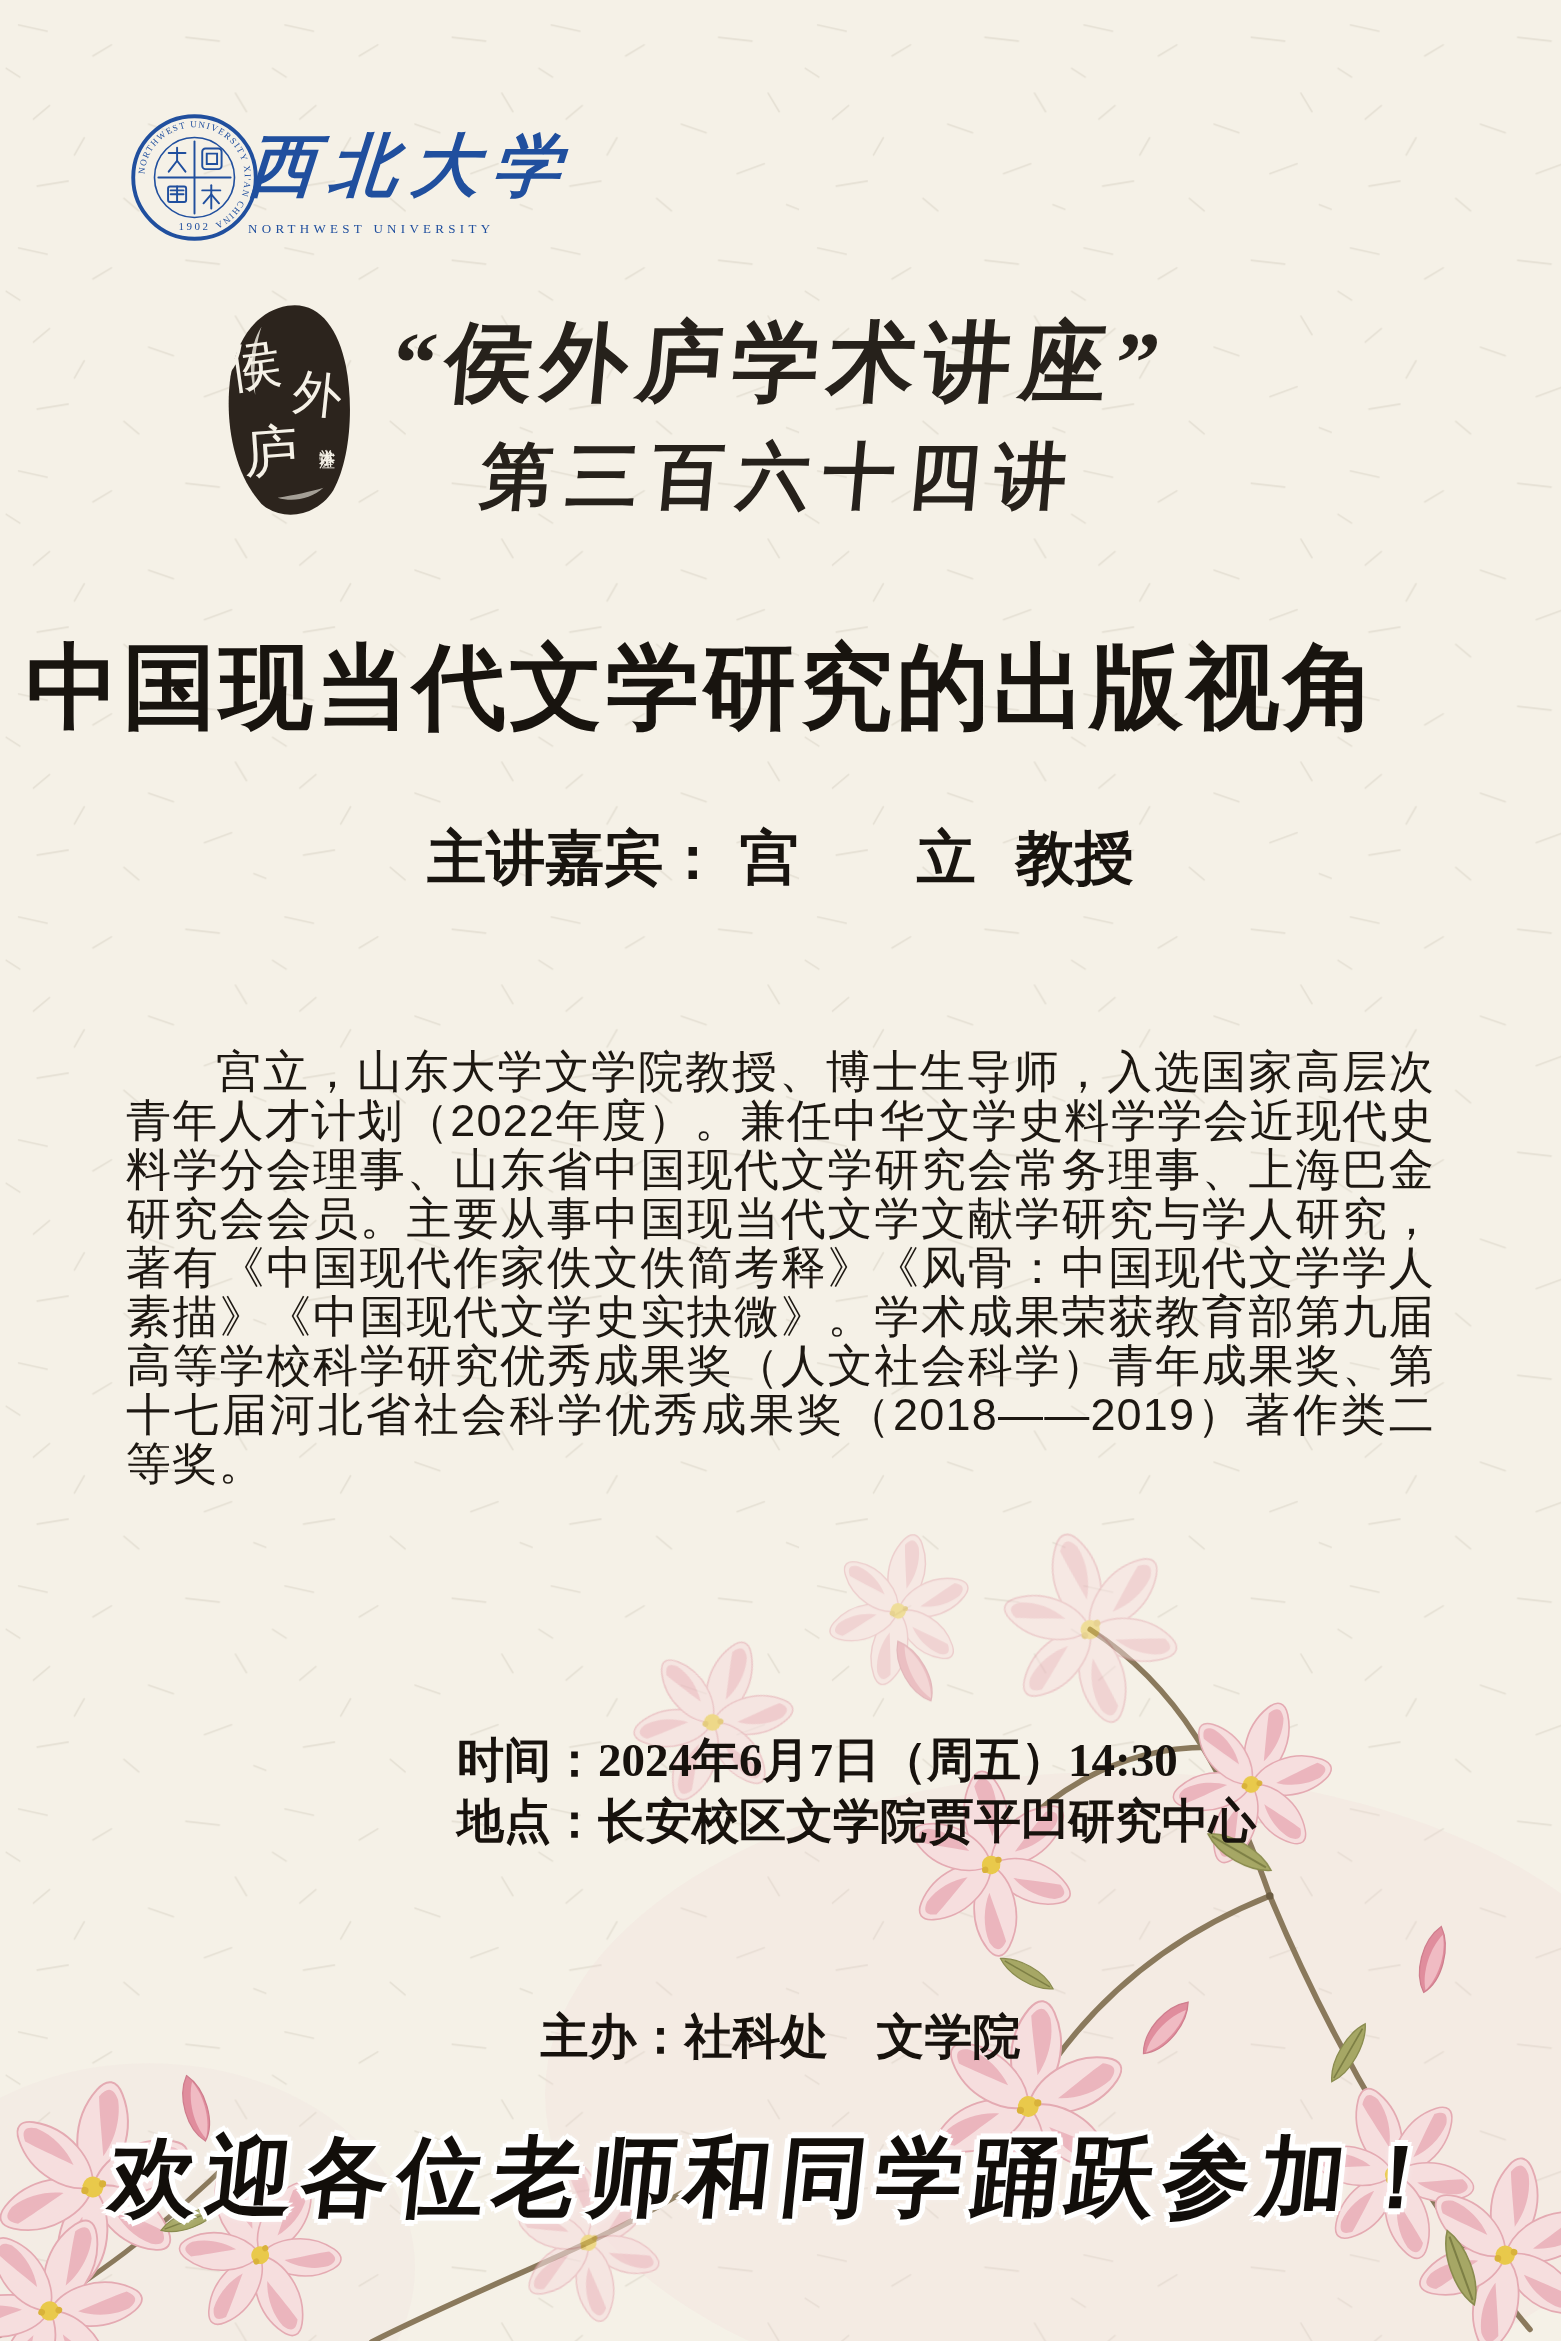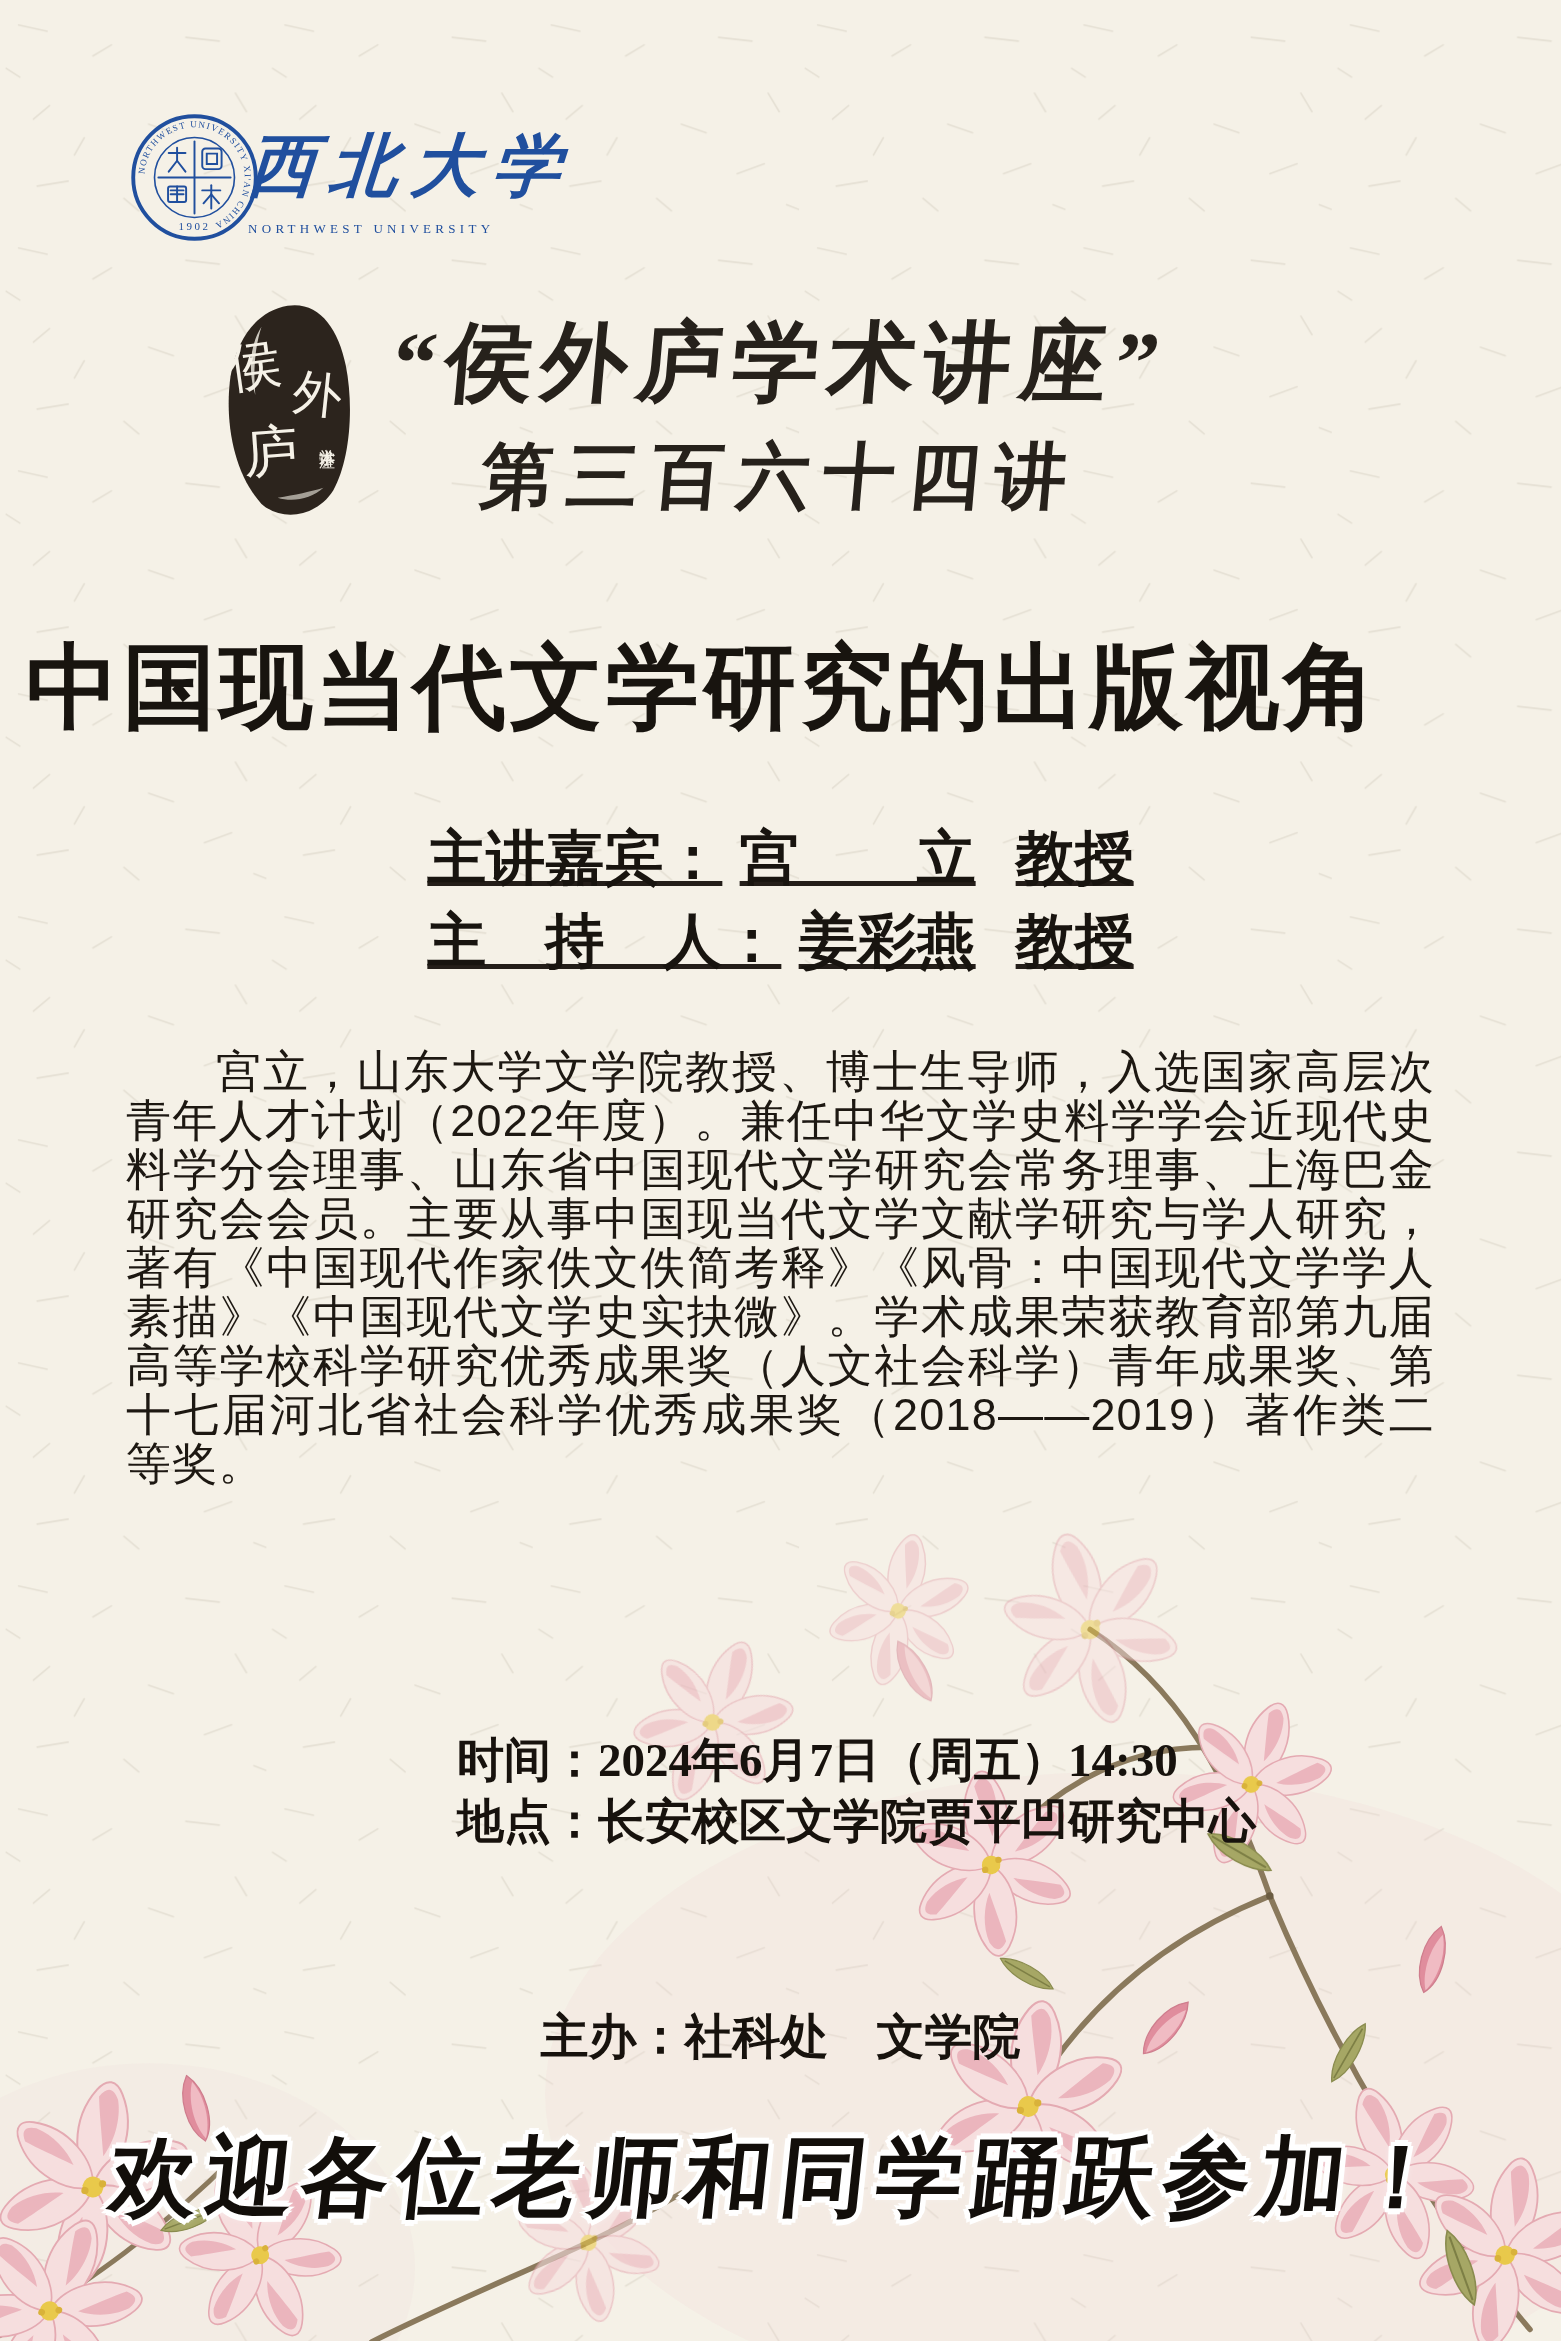--- a/index.html
+++ b/index.html
@@ -22,21 +22,21 @@
   .ink-seal{position:absolute;left:218px;top:302px;width:144px;height:218px;}
   .series{position:absolute;left:0;top:309px;width:1561px;text-align:center;}
   .series-line1{font-size:87px;font-weight:bold;letter-spacing:8.7px;transform:skewX(-5deg);color:#26211b;line-height:1.25;}
   .series-line2{margin-top:11px;font-size:72px;font-weight:bold;letter-spacing:13.6px;transform:skewX(-5deg);color:#26211b;}
 
   
   .main-title{position:absolute;left:0;top:625px;width:1406px;text-align:center;
     font-size:93px;font-weight:900;letter-spacing:3.7px;color:#18140f;white-space:nowrap;}
 
   
-  .guests{position:absolute;left:0;top:817px;width:1561px;text-align:center;font-weight:bold;text-decoration:underline;}
+  .guests{position:absolute;left:0;top:817px;width:1561px;text-align:center;font-weight:bold;}
   .guest-line{font-size:59px;line-height:83px;white-space:nowrap;color:#18140f;}
   .guest-name{margin-left:17.3px;}
   .guest-title{margin-left:40px;}
 
   
   .bio{position:absolute;left:126px;top:1047px;width:1309px;
     font-size:45px;line-height:49px;letter-spacing:1.2px;
     text-align:justify;text-indent:2em;color:#1d1812;
     font-family:"Liberation Sans","DejaVu Sans",sans-serif;}
 
@@ -206,23 +206,20 @@
       <div class="series-line1">“侯外庐学术讲座”</div>
       <div class="series-line2">第三百六十四讲</div>
     </div>
 
     <div class="main-title">中国现当代文学研究的出版视角</div>
 
     <div class="guests">
       <div class="guest-line">
         <span>主讲嘉宾：</span><span class="guest-name">宫　　立</span><span class="guest-title">教授</span>
       </div>
-      <div class="guest-line">
-        <span>主　持　人：</span><span class="guest-name">姜彩燕</span><span class="guest-title">教授</span>
-      </div>
     </div>
 
     <div class="bio">宫立，山东大学文学院教授、博士生导师，入选国家高层次青年人才计划（2022年度）。兼任中华文学史料学学会近现代史料学分会理事、山东省中国现代文学研究会常务理事、上海巴金研究会会员。主要从事中国现当代文学文献学研究与学人研究，著有《中国现代作家佚文佚简考释》《风骨：中国现代文学学人素描》《中国现代文学史实抉微》。学术成果荣获教育部第九届高等学校科学研究优秀成果奖（人文社会科学）青年成果奖、第十七届河北省社会科学优秀成果奖（2018——2019）著作类二等奖。</div>
 
     <div class="schedule">
       <div class="sched-line">
         <span>时间：</span><span>2024年6月7日（周五）14:30</span>
       </div>
       <div class="sched-line">
         <span>地点：</span><span>长安校区文学院贾平凹研究中心</span>

